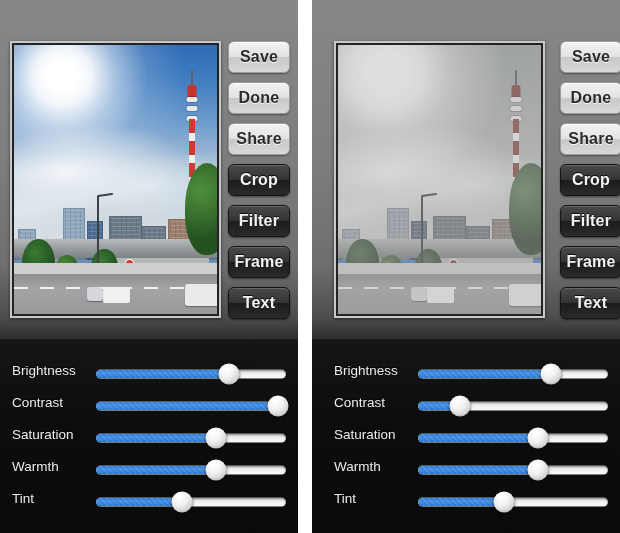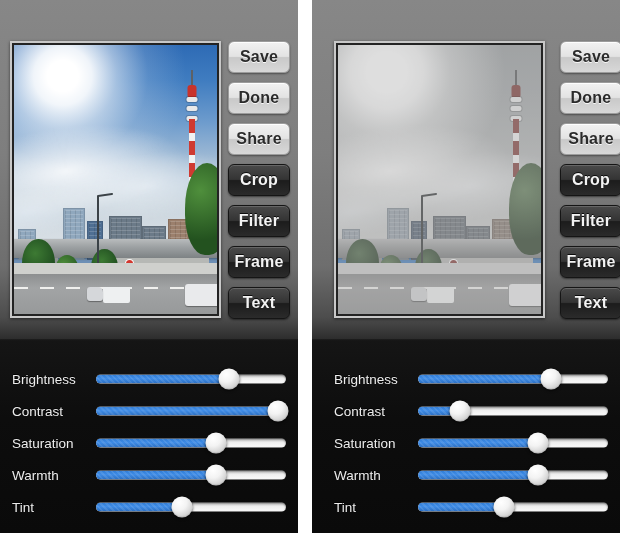--- a/index.html
+++ b/index.html
@@ -187,21 +187,21 @@
   }
 
   
   .panel {
     position: absolute; left: 0; right: 0; top: 341px; bottom: 0;
     background: linear-gradient(to bottom,#151515 0%,#0d0d0d 40%,#0a0a0a 100%);
     padding: 22px 12px 10px 12px;
   }
   .right .panel { padding-left: 22px; }
   .slider-row {
-    display: flex; align-items: center;
+    display: flex; 
     height: 32px;
   }
   .slider-label {
     width: 84px; flex: none;
     color: #ededed; font-size: 13.5px;
     text-shadow: 0 -1px 0 rgba(0,0,0,.9);
     white-space: nowrap;
   }
   .slider {
     position: relative; flex: 1; height: 22px;

